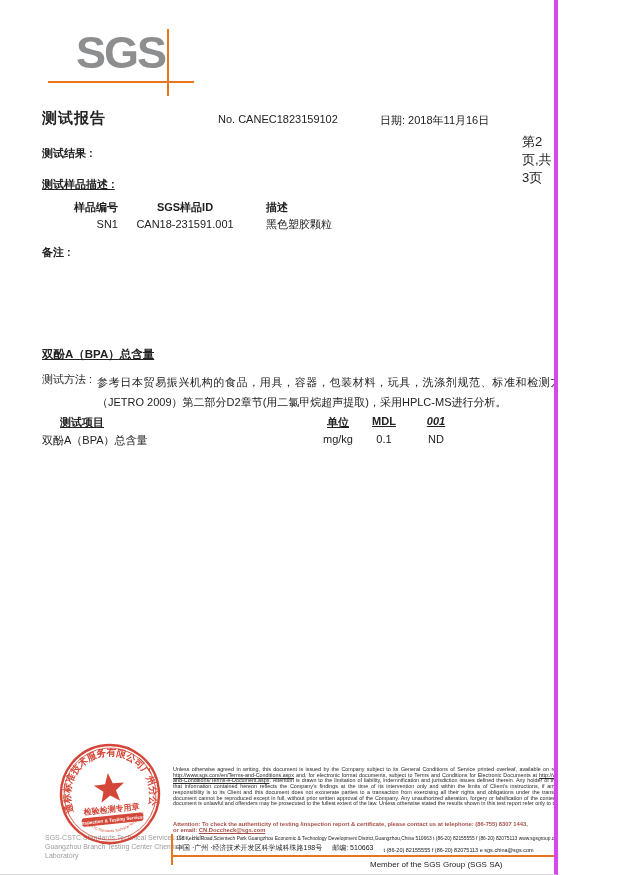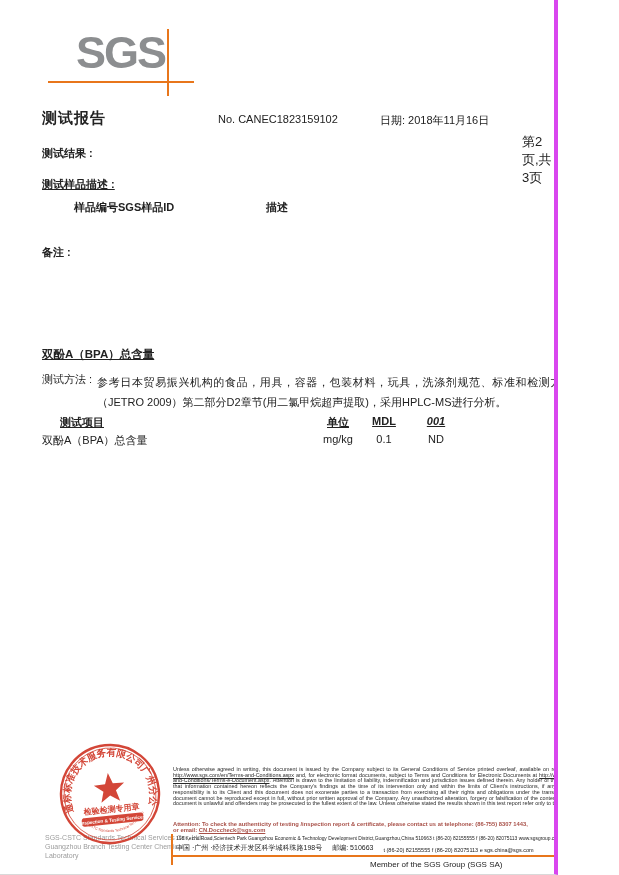--- a/index.html
+++ b/index.html
@@ -37,21 +37,21 @@
   .u{text-decoration:underline;}
   .b{font-weight:bold;}
 
   .results-label{left:42px;top:146px;}
   .sample-desc-label{left:42px;top:177px;}
 
   
   .sample-table{left:46px;top:199px;font-size:11px;}
   .sample-table .trow{display:flex;line-height:17px;}
   .sample-table .c1{width:72px;text-align:right;}
-  .sample-table .c2{width:134px;}
+  .sample-table .c2{width:134px;text-align:center;}
   .sample-table .c3{text-align:left;padding-left:14px;}
 
   .notes-label{left:42px;top:245px;}
   .notes-list{left:88px;top:262px;font-size:11px;line-height:20px;}
 
   .bpa-heading{left:42px;top:347px;font-size:11.5px;}
   .method-label{left:42px;top:372px;}
   .method-text{left:97px;top:372px;width:476px;font-size:11px;line-height:20px;text-align:justify;}
 
   
@@ -121,20 +121,25 @@
   <div class="abs page-info">第2页,共3页</div>
 
   <div class="abs body-text b results-label">测试结果 :</div>
   <div class="abs body-text b u sample-desc-label">测试样品描述 :</div>
 
   <div class="abs sample-table">
     <div class="trow b">
       <div class="c1">样品编号</div>
       <div class="c2">SGS样品ID</div>
       <div class="c3">描述</div>
+    </div>
+    <div class="trow">
+      <div class="c1">SN1</div>
+      <div class="c2">CAN18-231591.001</div>
+      <div class="c3">黑色塑胶颗粒</div>
     </div>
   </div>
 
   <div class="abs body-text b notes-label">备注 :</div>
 
   <div class="abs b u bpa-heading">双酚A（BPA）总含量</div>
   <div class="abs body-text method-label">测试方法 :</div>
   <div class="abs method-text">参考日本贸易振兴机构的食品，用具，容器，包装材料，玩具，洗涤剂规范、标准和检测方法（JETRO 2009）第二部分D2章节(用二氯甲烷超声提取)，采用HPLC-MS进行分析。</div>
 
   <div class="abs rt b u rt-item-h">测试项目</div>

